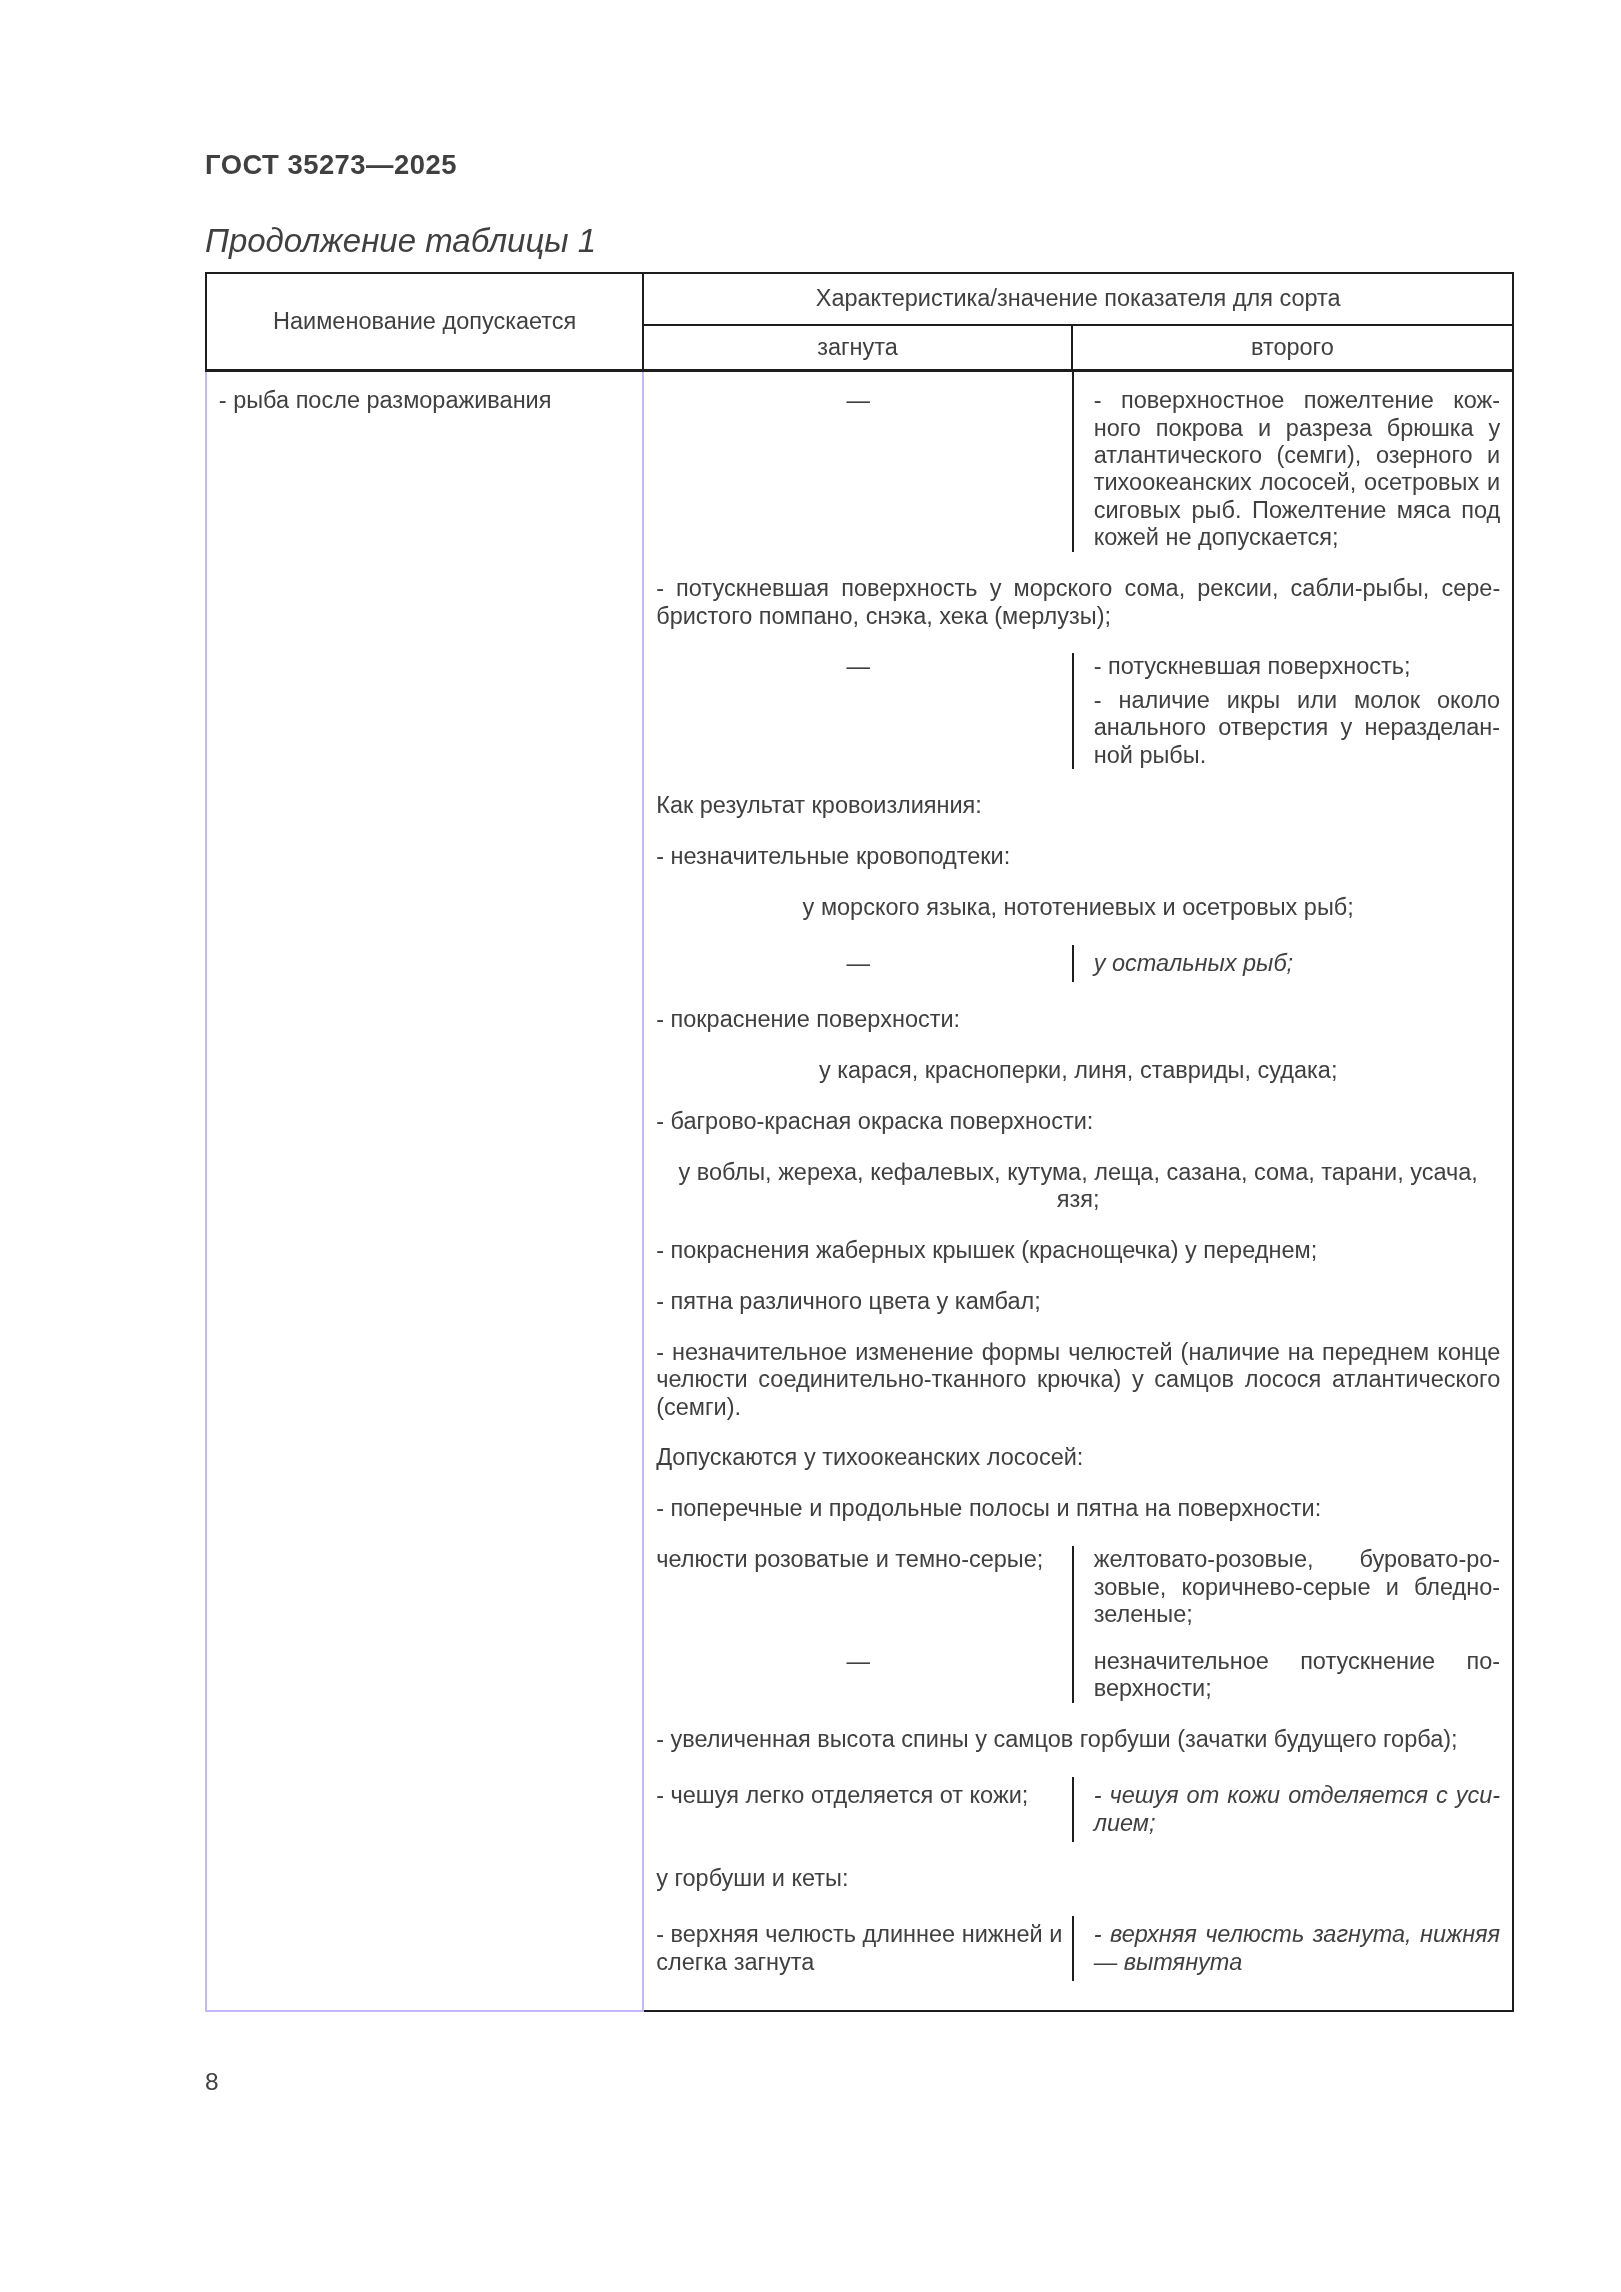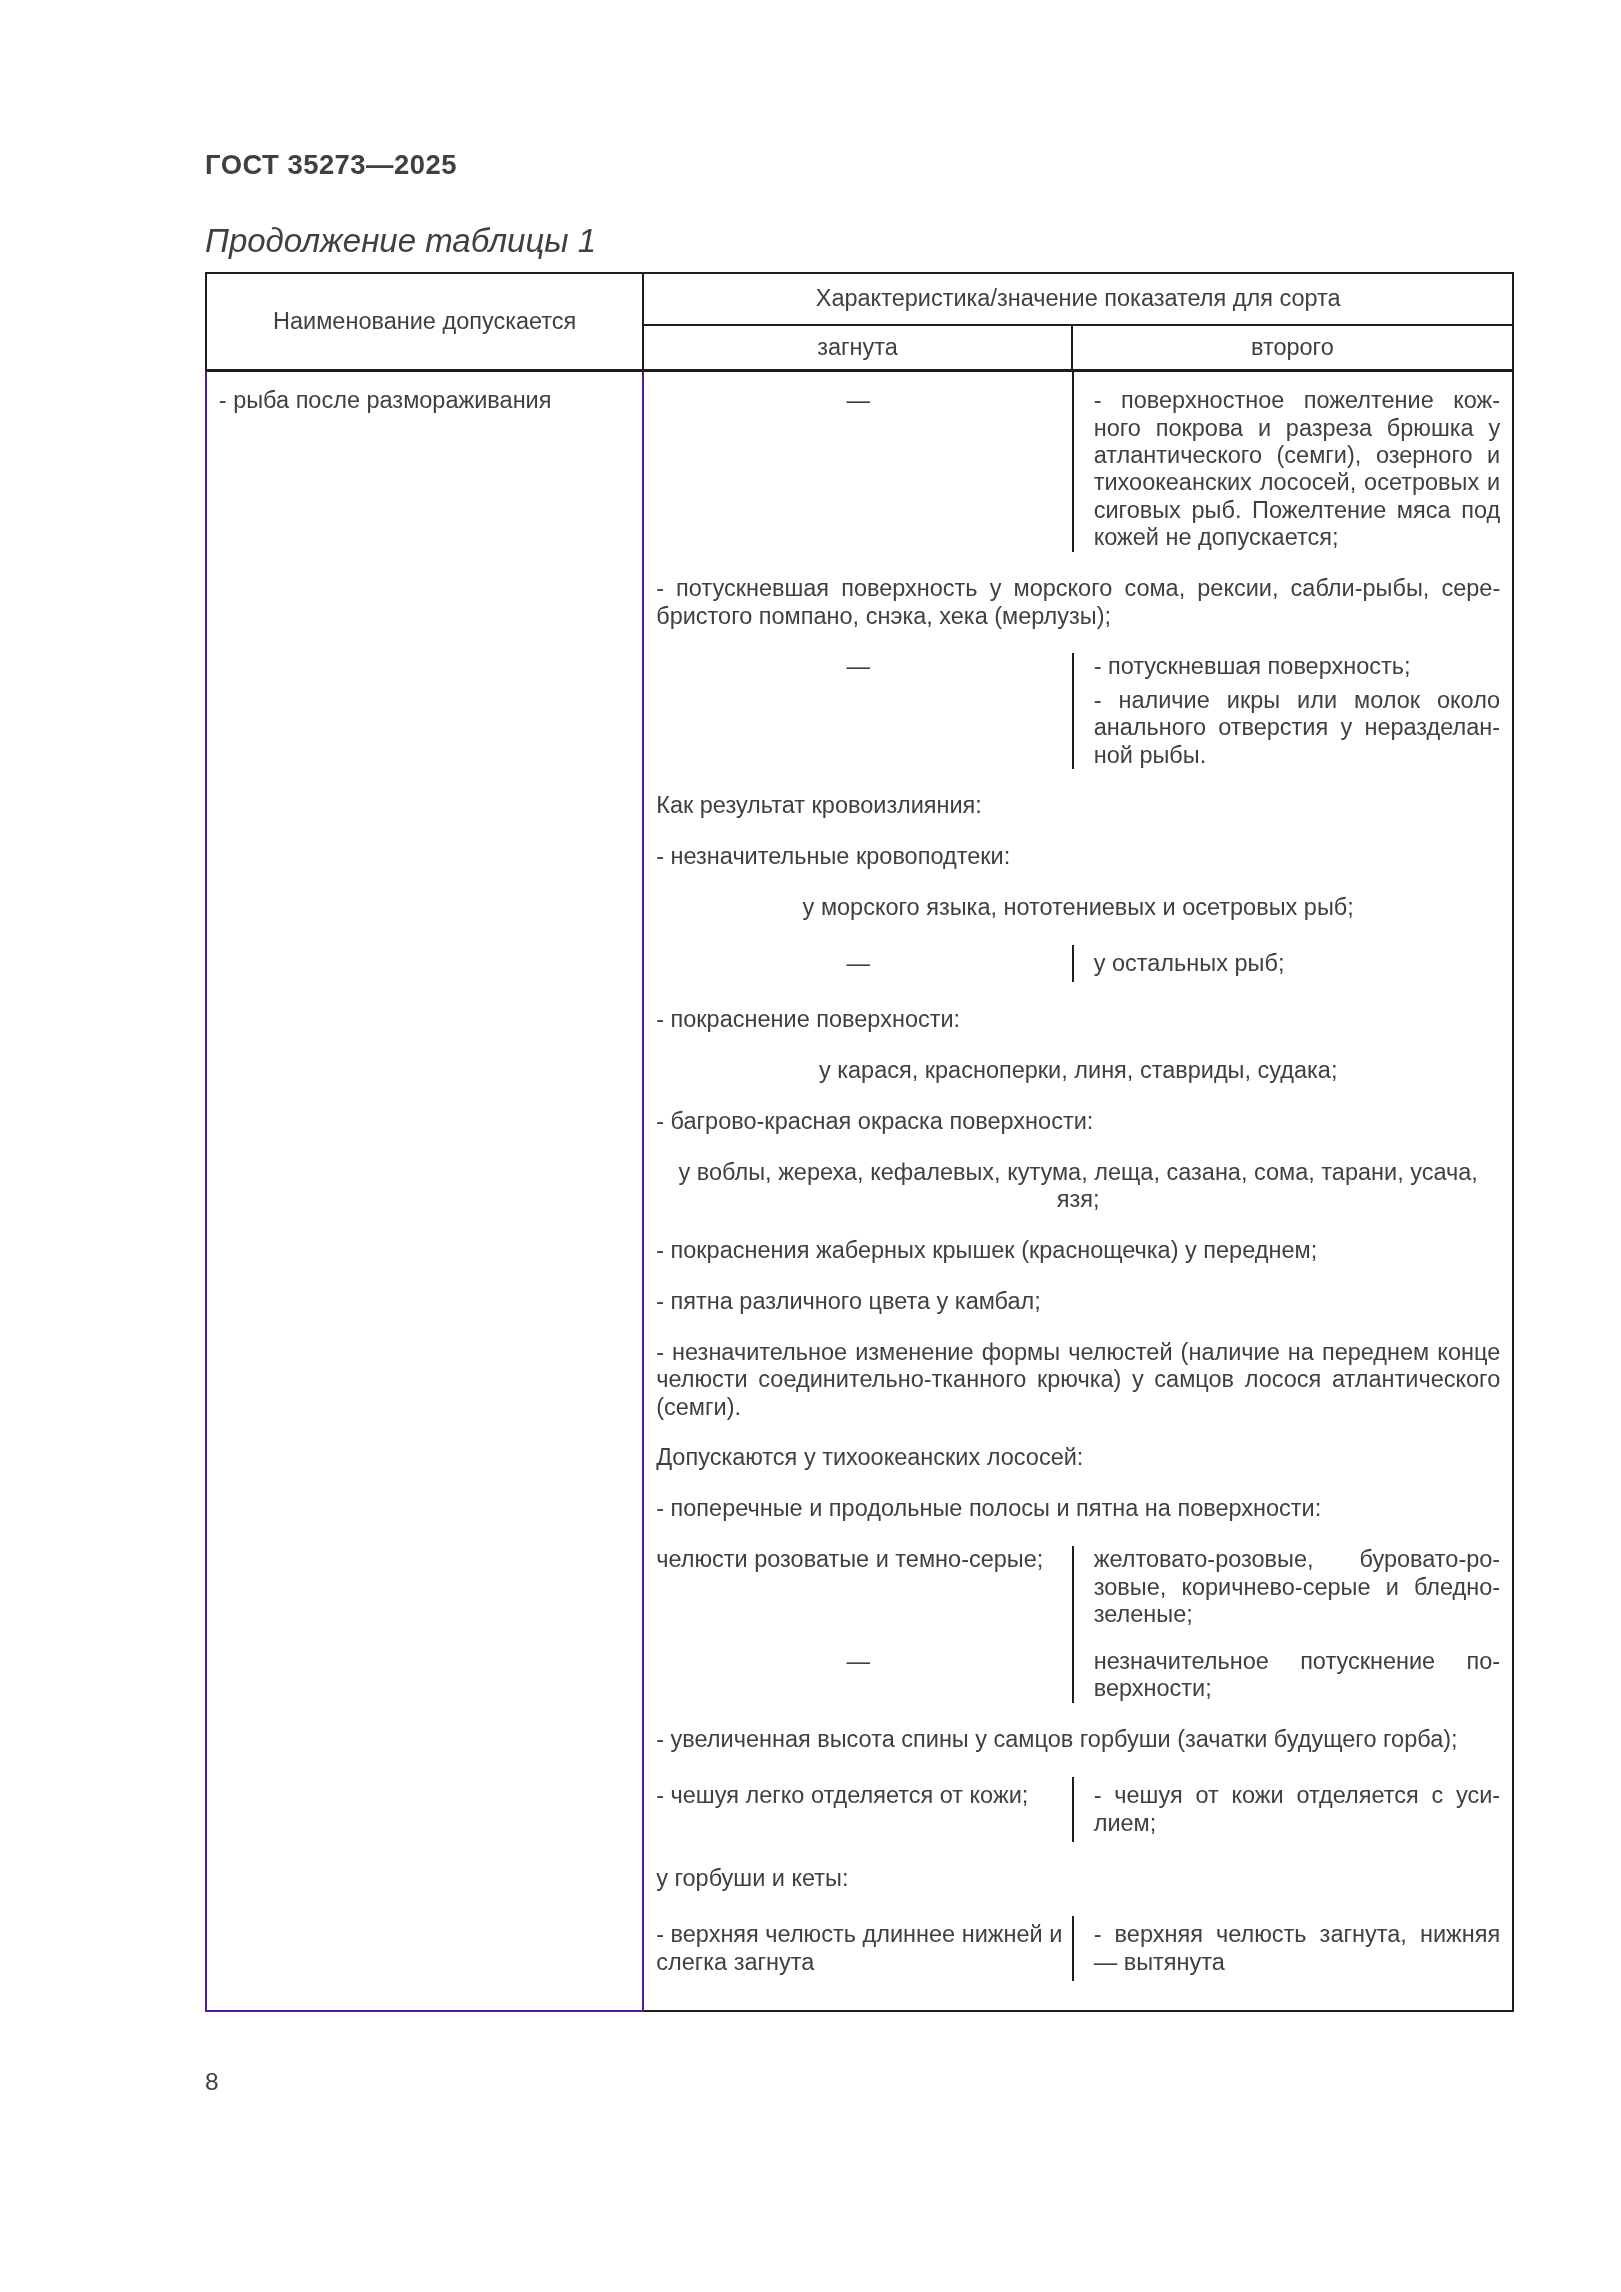--- a/index.html
+++ b/index.html
@@ -31,21 +31,21 @@
   .gost-table th {
     font-weight:normal; font-size:23.5px;
     text-align:center; vertical-align:middle;
     border:2px solid #1d1d1d;
   }
   .gost-table thead { border-bottom:3.9px solid #1d1d1d; }
   th.c-char  { height:52px; }
   th.c-grade { height:45px; }
   td.ind-cell {
     vertical-align:top;
-    border:2px solid #4c1d95;
+    border:2px solid #c4b5fd;
     padding:15.7px 9.8px 15.7px 11.8px;
   }
   td.char-cell {
     vertical-align:top;
     border:2px solid #1d1d1d;
     padding:0 0 29px 0;
   }
   .blk { margin-top:23.5px; }
   .blk.first { margin-top:0; }
   .full   { padding:0 11.8px; }
@@ -54,21 +54,21 @@
   .split  { display:flex; align-items:stretch; }
   .half.lft { width:49.3%; padding:0 7.8px 0 11.8px; }
   .half.lft.dash { text-align:center; padding:0; }
   .half.rgt {
     width:50.7%;
     border-left:2px solid #1d1d1d;
     padding:0 11.8px 0 19.6px;
   }
   .half.rgt.justify { text-align:justify; }
   .blk.flush-top .half { padding-top:15.7px; }
-  .blk.vpad .half.rgt { padding-top:4.9px; padding-bottom:4.9px; }
+  .blk.vpad .half.rgt { padding-top:4.9px; padding-bottom:4.9px;font-style:italic; }
   .blk.vpad .half.lft { padding-top:4.9px; }
   .rgt p + p { margin-top:5.9px; }
   .grid2 { display:grid; grid-template-columns:49.3% 50.7%; }
   .g-l1 { grid-column:1; grid-row:1; padding:0 7.8px 0 11.8px; }
   .g-r1 { grid-column:2; grid-row:1; border-left:2px solid #1d1d1d;
           padding:0 11.8px 0 19.6px; text-align:justify; }
   .g-l2 { grid-column:1; grid-row:2; text-align:center; padding-top:19.6px; }
   .g-r2 { grid-column:2; grid-row:2; border-left:2px solid #1d1d1d;
           padding:19.6px 11.8px 0 19.6px; text-align:justify; }
   .page-number {

